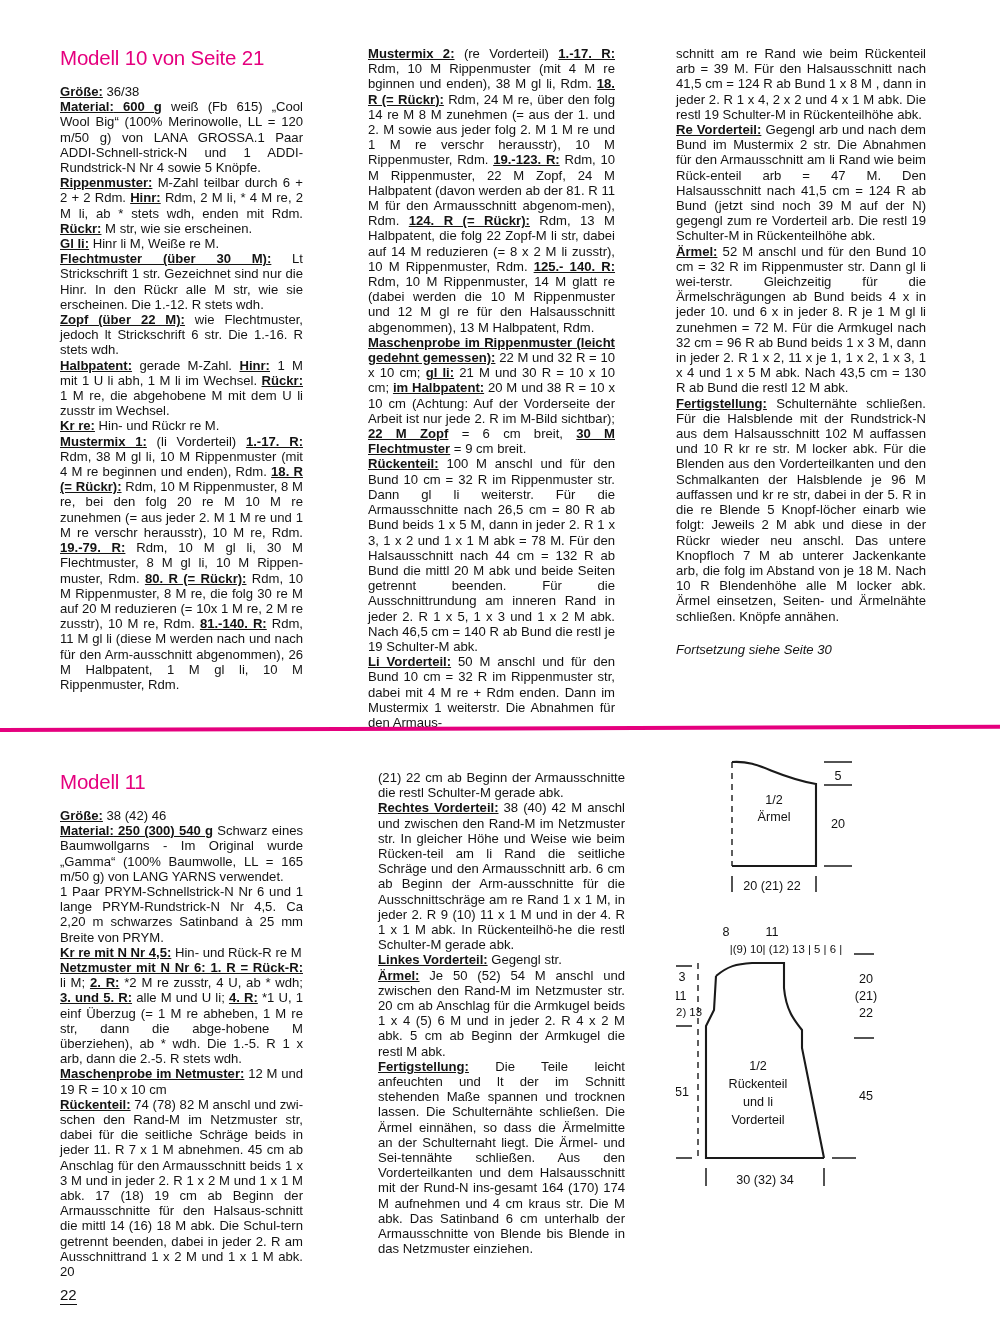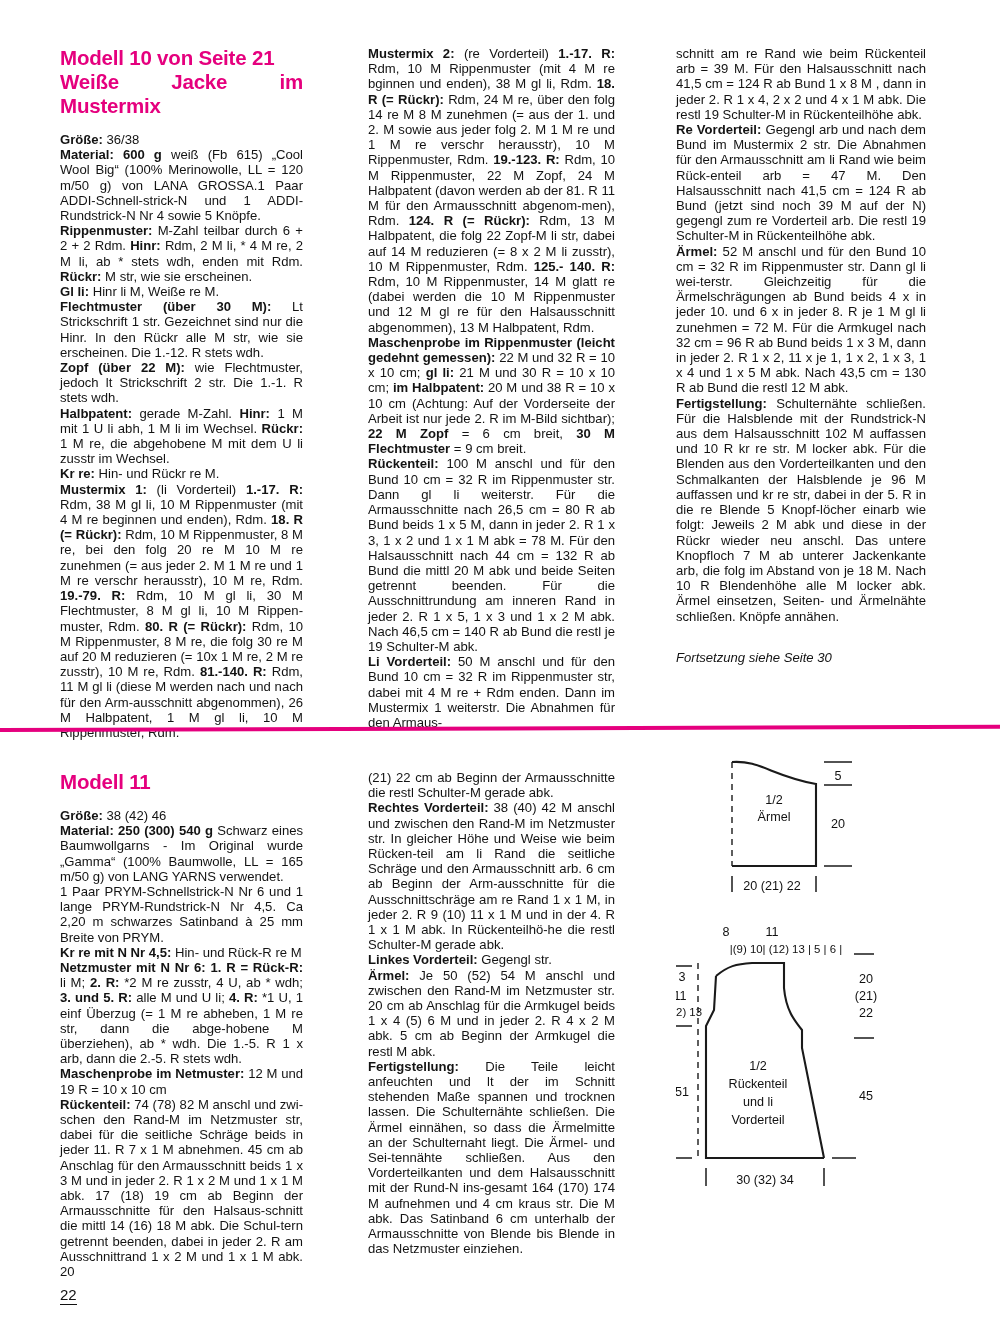--- a/index.html
+++ b/index.html
@@ -44,33 +44,33 @@
     line-height: 15.2px;
     text-align: justify;
     text-justify: inter-word;
     color: #131313;
     hyphens: manual;
   }
   .col p { margin: 0; }
 
   .title {
     color: #e5007e;
-    font-weight: bold;
+    font-weight: normal;
     font-size: 20.5px;
     line-height: 24px;
     letter-spacing: -0.2px;
     margin: 0 0 14px 0;
   }
   .title span { display: block; }
 
-  b, .b { font-weight: bold; }
+  b, .b { font-weight: bold; text-decoration: underline; }
   .cont {
     font-style: italic;
     font-size: 13.1px;
-    margin-top: 26px;
+    margin-top: 18px;
     display: block;
   }
 
   
   .page-number {
     position: absolute;
     left: 60px;
     top: 1286px;
     font-size: 15px;
     font-weight: normal;
@@ -99,28 +99,27 @@
 </head>
 <body>
 
 <div class="page">
 
   <div class="section" style="left:0; top:46px; width:1000px; height:680px;">
 
     <div class="col" style="left:60px; width:243px;">
       <div class="title">
         <span>Modell 10 von Seite 21</span>
-        <span>Weiße Jacke im Mustermix</span>
       </div>
       <p><b>Größe:</b><span> 36/38</span><br>
       <b>Material:</b><b> 600 g</b><span> weiß (Fb 615) „Cool Wool Big“ (100% Merinowolle, LL = 120 m/50 g) von LANA GROSSA.1 Paar ADDI-Schnell-strick-N und 1 ADDI-Rundstrick-N Nr 4 sowie 5 Knöpfe.</span><br>
       <b>Rippenmuster:</b><span> M-Zahl teilbar durch 6 + 2 + 2 Rdm. </span><b>Hinr:</b><span> Rdm, 2 M li, * 4 M re, 2 M li, ab * stets wdh, enden mit Rdm. </span><b>Rückr:</b><span> M str, wie sie erscheinen.</span><br>
       <b>Gl li:</b><span> Hinr li M, Weiße re M.</span><br>
       <b>Flechtmuster (über 30 M):</b><span> Lt Strickschrift 1 str. Gezeichnet sind nur die Hinr. In den Rückr alle M str, wie sie erscheinen. Die 1.-12. R stets wdh.</span><br>
-      <b>Zopf (über 22 M):</b><span> wie Flechtmuster, jedoch lt Strickschrift 2 str. Die 1.-1. R stets wdh.</span><br>
+      <b>Zopf (über 22 M):</b><span> wie Flechtmuster, jedoch lt Strickschrift 6 str. Die 1.-16. R stets wdh.</span><br>
       <b>Halbpatent:</b><span> gerade M-Zahl. </span><b>Hinr:</b><span> 1 M mit 1 U li abh, 1 M li im Wechsel. </span><b>Rückr:</b><span> 1 M re, die abgehobene M mit dem U li zusstr im Wechsel.</span><br>
       <b>Kr re:</b><span> Hin- und Rückr re M.</span><br>
       <b>Mustermix 1:</b><span> (li Vorderteil) </span><b>1.-17. R:</b><span> Rdm, 38 M gl li, 10 M Rippenmuster (mit 4 M re beginnen und enden), Rdm. </span><b>18. R (= Rückr):</b><span> Rdm, 10 M Rippenmuster, 8 M re, bei den folg 20 re M 10 M re zunehmen (= aus jeder 2. M 1 M re und 1 M re verschr herausstr), 10 M re, Rdm. </span><b>19.-79. R:</b><span> Rdm, 10 M gl li, 30 M Flechtmuster, 8 M gl li, 10 M Rippen-muster, Rdm. </span><b>80. R (= Rückr):</b><span> Rdm, 10 M Rippenmuster, 8 M re, die folg 30 re M auf 20 M reduzieren (= 10x 1 M re, 2 M re zusstr), 10 M re, Rdm. </span><b>81.-140. R:</b><span> Rdm, 11 M gl li (diese M werden nach und nach für den Arm-ausschnitt abgenommen), 26 M Halbpatent, 1 M gl li, 10 M Rippenmuster, Rdm.</span></p>
     </div>
 
     <div class="col" style="left:368px; width:247px;">
       <p><b>Mustermix 2:</b><span> (re Vorderteil) </span><b>1.-17. R:</b><span> Rdm, 10 M Rippenmuster (mit 4 M re bginnen und enden), 38 M gl li, Rdm. </span><b>18. R (= Rückr):</b><span> Rdm, 24 M re, über den folg 14 re M 8 M zunehmen (= aus der 1. und 2. M sowie aus jeder folg 2. M 1 M re und 1 M re verschr herausstr), 10 M Rippenmuster, Rdm. </span><b>19.-123. R:</b><span> Rdm, 10 M Rippenmuster, 22 M Zopf, 24 M Halbpatent (davon werden ab der 81. R 11 M für den Armausschnitt abgenom-men), Rdm. </span><b>124. R (= Rückr):</b><span> Rdm, 13 M Halbpatent, die folg 22 Zopf-M li str, dabei auf 14 M reduzieren (= 8 x 2 M li zusstr), 10 M Rippenmuster, Rdm. </span><b>125.- 140. R:</b><span> Rdm, 10 M Rippenmuster, 14 M glatt re (dabei werden die 10 M Rippenmuster und 12 M gl re für den Halsausschnitt abgenommen), 13 M Halbpatent, Rdm.</span><br>
       <b>Maschenprobe im Rippenmuster (leicht gedehnt gemessen):</b><span> 22 M und 32 R = 10 x 10 cm; </span><b>gl li:</b><span> 21 M und 30 R = 10 x 10 cm; </span><b>im Halbpatent:</b><span> 20 M und 38 R = 10 x 10 cm (Achtung: Auf der Vorderseite der Arbeit ist nur jede 2. R im M-Bild sichtbar); </span><b>22 M Zopf</b><span> = 6 cm breit, </span><b>30 M Flechtmuster</b><span> = 9 cm breit.</span><br>
       <b>Rückenteil:</b><span> 100 M anschl und für den Bund 10 cm = 32 R im Rippenmuster str. Dann gl li weiterstr. Für die Armausschnitte nach 26,5 cm = 80 R ab Bund beids 1 x 5 M, dann in jeder 2. R 1 x 3, 1 x 2 und 1 x 1 M abk = 78 M. Für den Halsausschnitt nach 44 cm = 132 R ab Bund die mittl 20 M abk und beide Seiten getrennt beenden. Für die Ausschnittrundung am inneren Rand in jeder 2. R 1 x 5, 1 x 3 und 1 x 2 M abk. Nach 46,5 cm = 140 R ab Bund die restl je 19 Schulter-M abk.</span><br>
       <b>Li Vorderteil:</b><span> 50 M anschl und für den Bund 10 cm = 32 R im Rippenmuster str, dabei mit 4 M re + Rdm enden. Dann im Mustermix 1 weiterstr. Die Abnahmen für den Armaus-</span></p>
@@ -147,21 +146,21 @@
       </div>
       <p><b>Größe:</b><span> 38 (42) 46</span><br>
       <b>Material:</b><b> 250 (300) 540 g</b><span> Schwarz eines Baumwollgarns - Im Original wurde „Gamma“ (100% Baumwolle, LL = 165 m/50 g) von LANG YARNS verwendet.</span><br>
       <span>1 Paar PRYM-Schnellstrick-N Nr 6 und 1 lange PRYM-Rundstrick-N Nr 4,5. Ca 2,20 m schwarzes Satinband à 25 mm Breite von PRYM.</span><br>
       <b>Kr re mit N Nr 4,5:</b><span> Hin- und Rück-R re M</span><br>
       <b>Netzmuster mit N Nr 6: 1. R = Rück-R:</b><span> li M; </span><b>2. R:</b><span> *2 M re zusstr, 4 U, ab * wdh; </span><b>3. und 5. R:</b><span> alle M und U li; </span><b>4. R:</b><span> *1 U, 1 einf Überzug (= 1 M re abheben, 1 M re str, dann die abge-hobene M überziehen), ab * wdh. Die 1.-5. R 1 x arb, dann die 2.-5. R stets wdh.</span><br>
       <b>Maschenprobe im Netmuster:</b><span> 12 M und 19 R = 10 x 10 cm</span><br>
       <b>Rückenteil:</b><span> 74 (78) 82 M anschl und zwi-schen den Rand-M im Netzmuster str, dabei für die seitliche Schräge beids in jeder 11. R 7 x 1 M abnehmen. 45 cm ab Anschlag für den Armausschnitt beids 1 x 3 M und in jeder 2. R 1 x 2 M und 1 x 1 M abk. 17 (18) 19 cm ab Beginn der Armausschnitte für den Halsaus-schnitt die mittl 14 (16) 18 M abk. Die Schul-tern getrennt beenden, dabei in jeder 2. R am Ausschnittrand 1 x 2 M und 1 x 1 M abk. 20</span></p>
     </div>
 
-    <div class="col" style="left:368px; width:247px;">
+    <div class="col" style="left:378px; width:247px;">
       <p><span>(21) 22 cm ab Beginn der Armausschnitte die restl Schulter-M gerade abk.</span><br>
       <b>Rechtes Vorderteil:</b><span> 38 (40) 42 M anschl und zwischen den Rand-M im Netzmuster str. In gleicher Höhe und Weise wie beim Rücken-teil am li Rand die seitliche Schräge und den Armausschnitt arb. 6 cm ab Beginn der Arm-ausschnitte für die Ausschnittschräge am re Rand 1 x 1 M, in jeder 2. R 9 (10) 11 x 1 M und in der 4. R 1 x 1 M abk. In Rückenteilhö-he die restl Schulter-M gerade abk.</span><br>
       <b>Linkes Vorderteil:</b><span> Gegengl str.</span><br>
       <b>Ärmel:</b><span> Je 50 (52) 54 M anschl und zwischen den Rand-M im Netzmuster str. 20 cm ab Anschlag für die Armkugel beids 1 x 4 (5) 6 M und in jeder 2. R 4 x 2 M abk. 5 cm ab Beginn der Armkugel die restl M abk.</span><br>
       <b>Fertigstellung:</b><span> Die Teile leicht anfeuchten und lt der im Schnitt stehenden Maße spannen und trocknen lassen. Die Schulternähte schließen. Die Ärmel einnähen, so dass die Ärmelmitte an der Schulternaht liegt. Die Ärmel- und Sei-tennähte schließen. Aus den Vorderteilkanten und dem Halsausschnitt mit der Rund-N ins-gesamt 164 (170) 174 M aufnehmen und 4 cm kraus str. Die M abk. Das Satinband 6 cm unterhalb der Armausschnitte von Blende bis Blende in das Netzmuster einziehen.</span></p>
     </div>
   </div>
 
   <div class="schematics">
     <svg width="300" height="545" viewBox="0 0 300 545" xmlns="http://www.w3.org/2000/svg">

